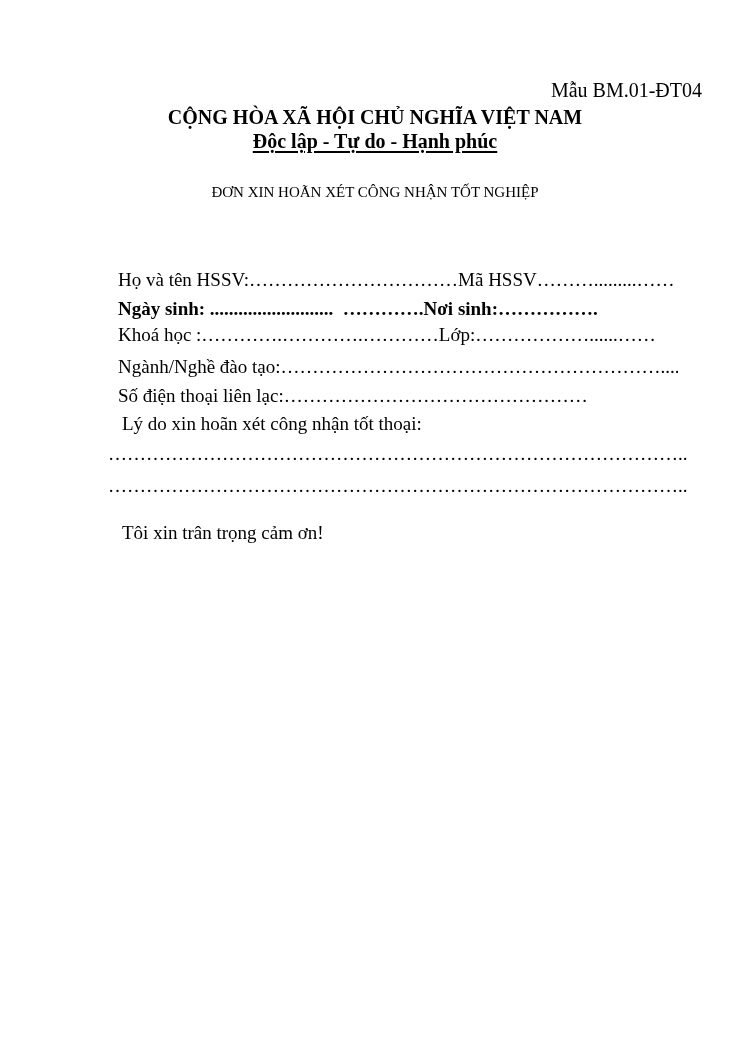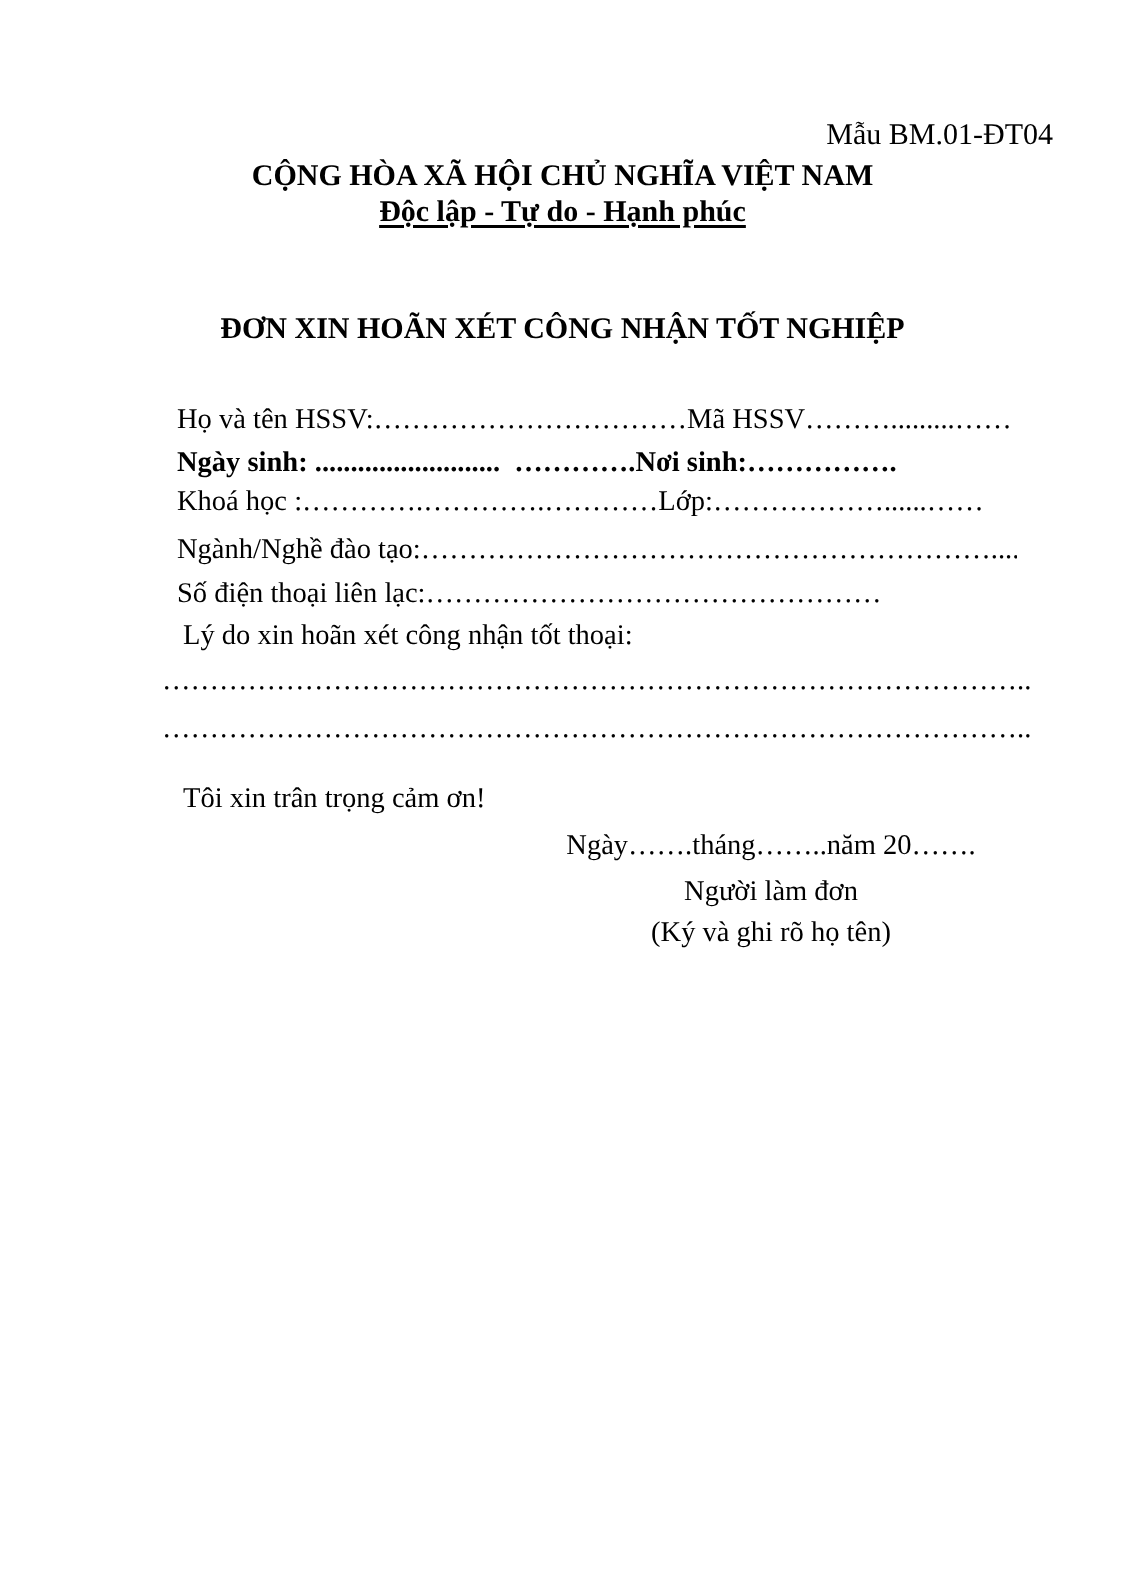--- a/index.html
+++ b/index.html
@@ -36,23 +36,23 @@
     font-weight: bold;
   }
   .motto {
     top: 130px;
     font-size: 20px;
     font-weight: bold;
     text-decoration: underline;
     text-underline-offset: 3px;
   }
   .doc-title {
-    top: 208px;
-    font-size: 20px;
-    font-weight: bold;
+    top: 184px;
+    font-size: 15px;
+    font-weight: normal;
     margin: 0;
   }
   .line {
     position: absolute;
     left: 118px;
     font-size: 19px;
     white-space: pre;
     max-width: 560px;
     overflow: hidden;
   }
@@ -115,19 +115,14 @@
   <div class="line l-4">Số điện thoại liên lạc:…………………………………………</div>
 
   <div class="line l-5">Lý do xin hoãn xét công nhận tốt thoại:</div>
 
   <div class="reason-line r-0">………………………………………………………………………………..</div>
 
   <div class="reason-line r-1">………………………………………………………………………………..</div>
 
   <div class="thanks">Tôi xin trân trọng cảm ơn!</div>
 
-  <div class="sig-block">
-    <div class="sig-date">Ngày…….tháng……..năm 20…….</div>
-    <div class="sig-role">Người làm đơn</div>
-    <div class="sig-note">(Ký và ghi rõ họ tên)</div>
-  </div>
 
 </div>
 
 </body></html>

